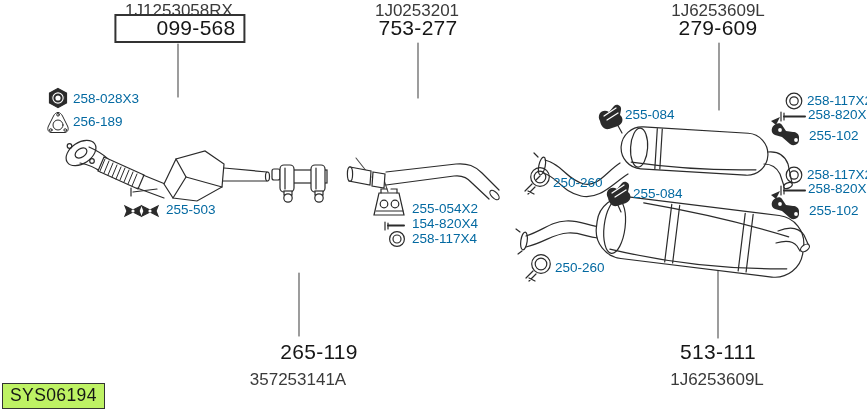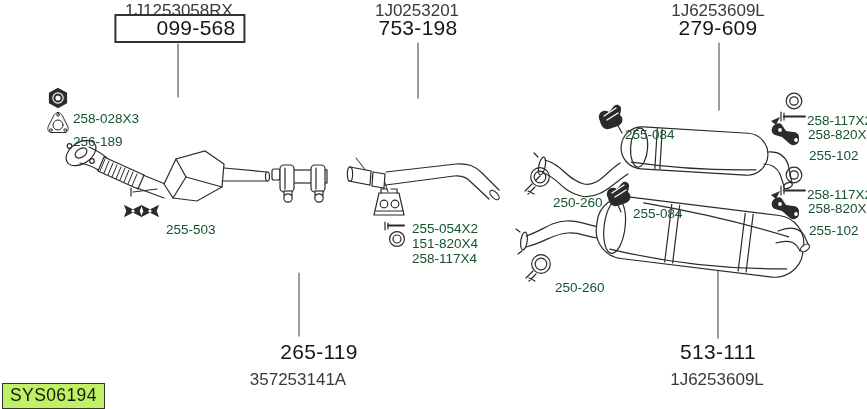--- a/index.html
+++ b/index.html
@@ -4,21 +4,21 @@
 <style>
   html,body { margin:0; padding:0; background:#fff; }
   .stage {
     position:relative; width:867px; height:409px; overflow:hidden;
     background:#ffffff; font-family:"Liberation Sans", sans-serif;
   }
   .stage svg { position:absolute; left:0; top:0; }
   .lbl { position:absolute; white-space:nowrap; color:#222; }
   .part-lg { font-size:21px; color:#161616; transform:translateX(-50%); letter-spacing:.3px; }
   .oem { font-size:17px; color:#3a3a3a; transform:translateX(-50%); }
-  .hw { font-size:13.5px; color:#14532d;margin-top:20px; }
+  .hw { font-size:13.5px; color:#0369a1; }
   .boxed {
     border:2px solid #333; background:#fff; padding:0 8px 1px;
     transform:translateX(-50%);
   }
   .sys-box {
     border:1.5px solid #333; background:#bef264; font-size:17.5px;
     color:#161616; padding:1px 7px 2px; letter-spacing:.4px;
   }
 </style>
 </head>
@@ -219,38 +219,38 @@
       <path d="M776,124 c-5,2 -6,9 -1,11 l7,2 8,7 c4,3 9,0 9,-4 l0,-3 c0,-3 -3,-5 -6,-5 l-7,-1 -4,-6 c-1,-2 -4,-2 -6,-1 z" fill="#2b2b2b" stroke="none"></path>
       <circle cx="780" cy="130" r="1.9" fill="#fff" stroke="none"></circle>
       <circle cx="796" cy="140" r="1.9" fill="#fff" stroke="none"></circle>
     </g>
   </svg>
 
   <div class="lbl oem" style="left:179px; top:1px;">1J1253058RX</div>
   <div class="lbl part-lg boxed" style="left:180px; top:14px;padding-left:40px;">099-568</div>
 
   <div class="lbl oem" style="left:417px; top:1px;">1J0253201</div>
-  <div class="lbl part-lg" style="left:418px; top:16px;">753-198</div>
+  <div class="lbl part-lg" style="left:418px; top:16px;">753-277</div>
 
   <div class="lbl oem" style="left:718px; top:1px;">1J6253609L</div>
   <div class="lbl part-lg" style="left:718px; top:16px;text-align:center;">279-609</div>
 
   <div class="lbl part-lg" style="left:299px; top:340px;margin-left:20px;">265-119</div>
   <div class="lbl oem" style="left:298px; top:370px;">357253141A</div>
 
   <div class="lbl part-lg" style="left:718px; top:340px;">513-111</div>
   <div class="lbl oem" style="left:717px; top:370px;">1J6253609L</div>
 
   <div class="lbl sys-box" style="left:2px; top:383px;">SYS06194</div>
 
   <div class="lbl hw" style="left:73px;  top:91px;">258-028X3</div>
   <div class="lbl hw" style="left:73px;  top:114px;">256-189</div>
   <div class="lbl hw" style="left:166px; top:202px;">255-503</div>
   <div class="lbl hw" style="left:412px; top:201px;">255-054X2</div>
-  <div class="lbl hw" style="left:412px; top:216px;">151-820X4</div>
+  <div class="lbl hw" style="left:412px; top:216px;">154-820X4</div>
   <div class="lbl hw" style="left:412px; top:231px;">258-117X4</div>
   <div class="lbl hw" style="left:625px; top:107px;">255-084</div>
   <div class="lbl hw" style="left:553px; top:175px;">250-260</div>
   <div class="lbl hw" style="left:633px; top:186px;">255-084</div>
   <div class="lbl hw" style="left:555px; top:260px;">250-260</div>
   <div class="lbl hw" style="left:807px; top:93px;">258-117X2</div>
   <div class="lbl hw" style="left:808px; top:107px;">258-820X2</div>
   <div class="lbl hw" style="left:809px; top:128px;">255-102</div>
   <div class="lbl hw" style="left:807px; top:167px;">258-117X2</div>
   <div class="lbl hw" style="left:808px; top:181px;">258-820X2</div>

